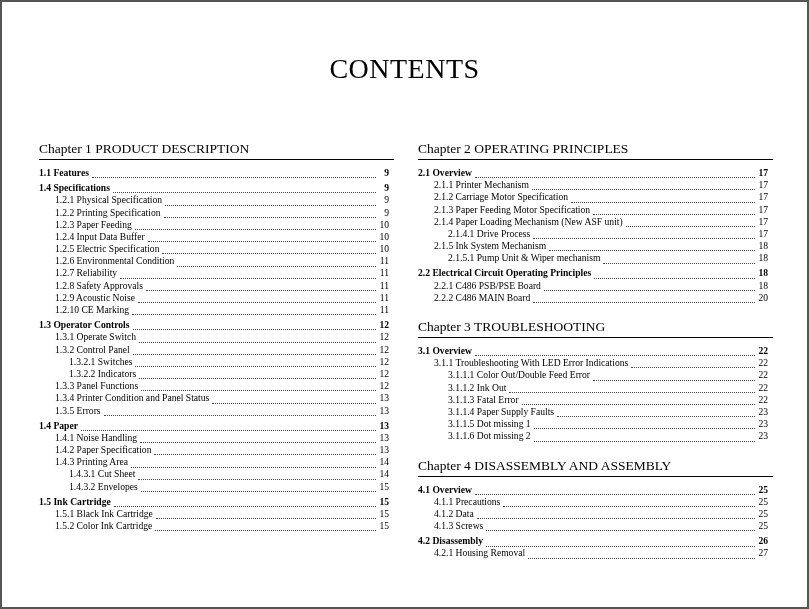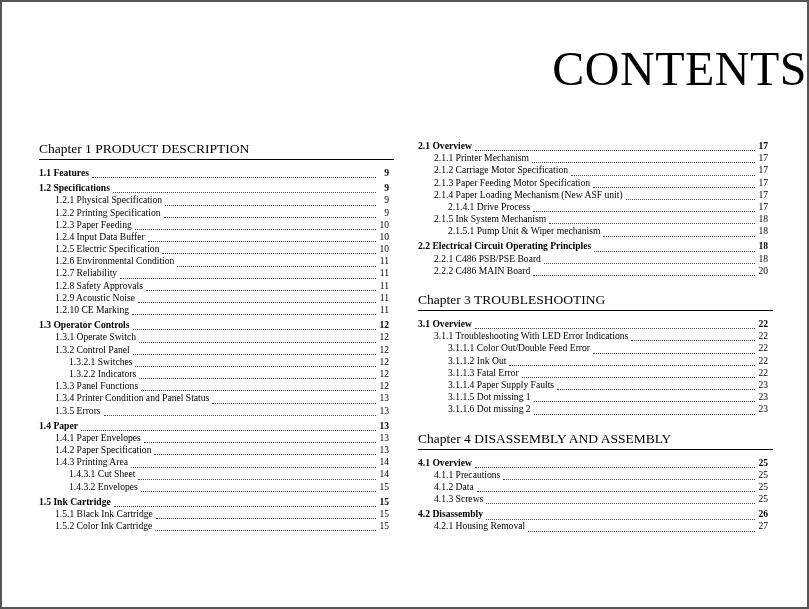--- a/index.html
+++ b/index.html
@@ -13,22 +13,22 @@
     }
     .page {
       position: absolute; left: 0; top: 0;
       width: 805px; height: 605px;
       border: 2px solid #555555;
       background: #fff;
     }
     .title {
       position: absolute;
       left: 0; right: 0; top: 44px;
-      text-align: right;
-      font-size: 48px;
+      text-align: center;
+      font-size: 28px;
       letter-spacing: 0.5px;
       line-height: 46px;
     }
     .col {
       position: absolute;
       top: 138px;
     }
     .col.left { left: 37px; width: 355px; }
     .col.right { left: 416px; width: 355px; }
     .chapter { margin-bottom: 14px; }
@@ -84,21 +84,21 @@
         <div class="chapter-head">Chapter 1 PRODUCT DESCRIPTION</div>
         <div class="section">
           <div class="row l1">
             <span class="label">1.1 Features</span>
             <span class="dots"></span>
             <span class="page-num">9</span>
           </div>
         </div>
         <div class="section">
           <div class="row l1">
-            <span class="label">1.2 Specifications</span>
+            <span class="label">1.4 Specifications</span>
             <span class="dots"></span>
             <span class="page-num">9</span>
           </div>
           <div class="row l2">
             <span class="label">1.2.1 Physical Specification</span>
             <span class="dots"></span>
             <span class="page-num">9</span>
           </div>
           <div class="row l2">
             <span class="label">1.2.2 Printing Specification</span>
@@ -188,21 +188,21 @@
             <span class="page-num">13</span>
           </div>
         </div>
         <div class="section">
           <div class="row l1">
             <span class="label">1.4 Paper</span>
             <span class="dots"></span>
             <span class="page-num">13</span>
           </div>
           <div class="row l2">
-            <span class="label">1.4.1 Paper Envelopes</span>
+            <span class="label">1.4.1 Noise Handling</span>
             <span class="dots"></span>
             <span class="page-num">13</span>
           </div>
           <div class="row l2">
             <span class="label">1.4.2 Paper Specification</span>
             <span class="dots"></span>
             <span class="page-num">13</span>
           </div>
           <div class="row l2">
             <span class="label">1.4.3 Printing Area</span>
@@ -234,20 +234,21 @@
           <div class="row l2">
             <span class="label">1.5.2 Color Ink Cartridge</span>
             <span class="dots"></span>
             <span class="page-num">15</span>
           </div>
         </div>
       </div>
     </div>
   <div class="col right" id="col-1">
       <div class="chapter">
+        <div class="chapter-head">Chapter 2 OPERATING PRINCIPLES</div>
         <div class="section">
           <div class="row l1">
             <span class="label">2.1 Overview</span>
             <span class="dots"></span>
             <span class="page-num">17</span>
           </div>
           <div class="row l2">
             <span class="label">2.1.1 Printer Mechanism</span>
             <span class="dots"></span>
             <span class="page-num">17</span>

